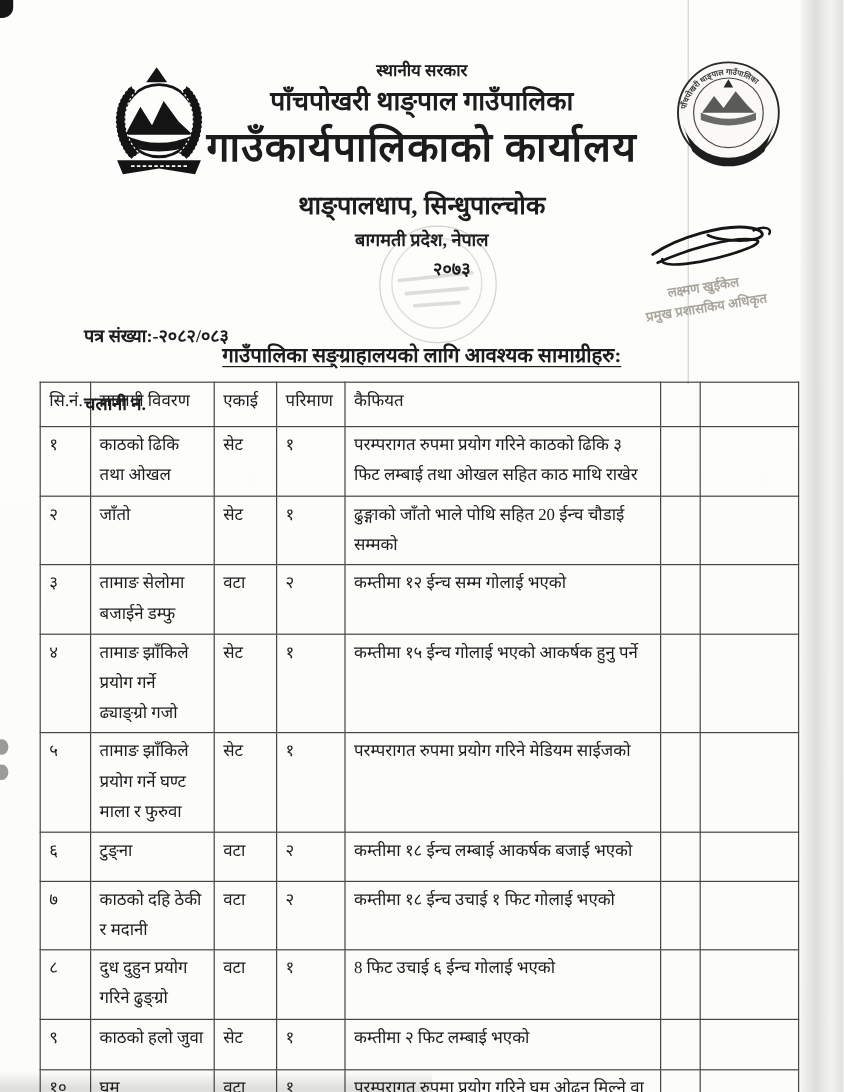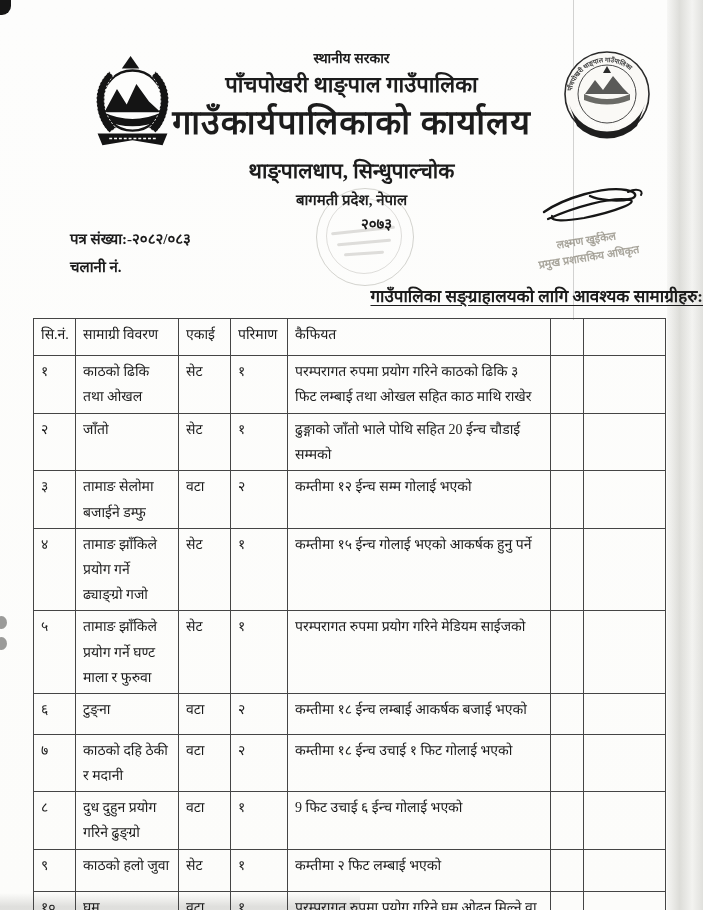--- a/index.html
+++ b/index.html
@@ -35,22 +35,22 @@
   .officer-stamp{position:absolute;left:505px;top:232px;width:165px;
     transform:rotate(-9deg);color:rgba(148,144,132,.8);font-size:11px;font-weight:700;
     text-align:center;line-height:1.5;}
   .ghost-stamp{position:absolute;left:316px;top:188px;width:96px;height:96px;border-radius:50%;
     border:1.6px solid rgba(130,128,118,.34);z-index:1;}
   .ghost-stamp .inner{position:absolute;left:9px;top:9px;width:74px;height:74px;border-radius:50%;
     border:1px solid rgba(130,128,118,.26);}
   .ghost-stamp .scribble{position:absolute;left:14px;width:64px;height:3px;
     background:rgba(130,128,118,.25);border-radius:2px;}
   .ref-block{position:absolute;left:70px;top:232px;font-size:15px;font-weight:600;line-height:1.0;z-index:2;}
-  .ref-line{margin-bottom:13px;}
-  .doc-title{position:absolute;left:0;top:284px;width:703px;text-align:right;
+  .ref-line{margin-bottom:13px;margin-top:42px;}
+  .doc-title{position:absolute;left:0;top:284px;width:703px;text-align:center;
     font-size:17px;font-weight:700;text-decoration:underline;text-underline-offset:3px;z-index:2;}
   
   table.materials{position:absolute;left:33px;top:318px;border-collapse:collapse;table-layout:fixed;
     width:632px;font-size:14px;line-height:1.8;}
   table.materials th,table.materials td{border:1px solid #454545;vertical-align:top;
     text-align:left;padding:3px 7px 3px 7px;font-weight:400;overflow:hidden;}
   table.materials thead tr{height:37px;}
   tbody tr:nth-child(1){height:58px;}
   tbody tr:nth-child(2){height:55px;}
   tbody tr:nth-child(3){height:55px;}
@@ -223,21 +223,21 @@
           <td>२</td>
           <td>कम्तीमा १८ ईन्च उचाई १ फिट गोलाई भएको</td>
           <td></td>
           <td></td>
         </tr>
         <tr>
           <td>८</td>
           <td>दुध दुहुन प्रयोग गरिने ढुङ्ग्रो</td>
           <td>वटा</td>
           <td>१</td>
-          <td>9 फिट उचाई ६ ईन्च गोलाई भएको</td>
+          <td>8 फिट उचाई ६ ईन्च गोलाई भएको</td>
           <td></td>
           <td></td>
         </tr>
         <tr>
           <td>९</td>
           <td>काठको हलो जुवा</td>
           <td>सेट</td>
           <td>१</td>
           <td>कम्तीमा २ फिट लम्बाई भएको</td>
           <td></td>

